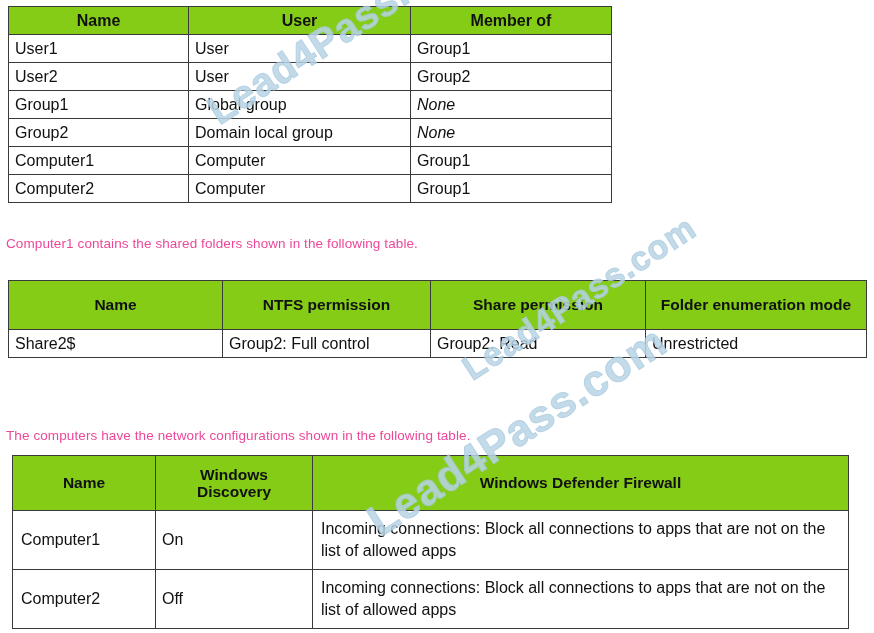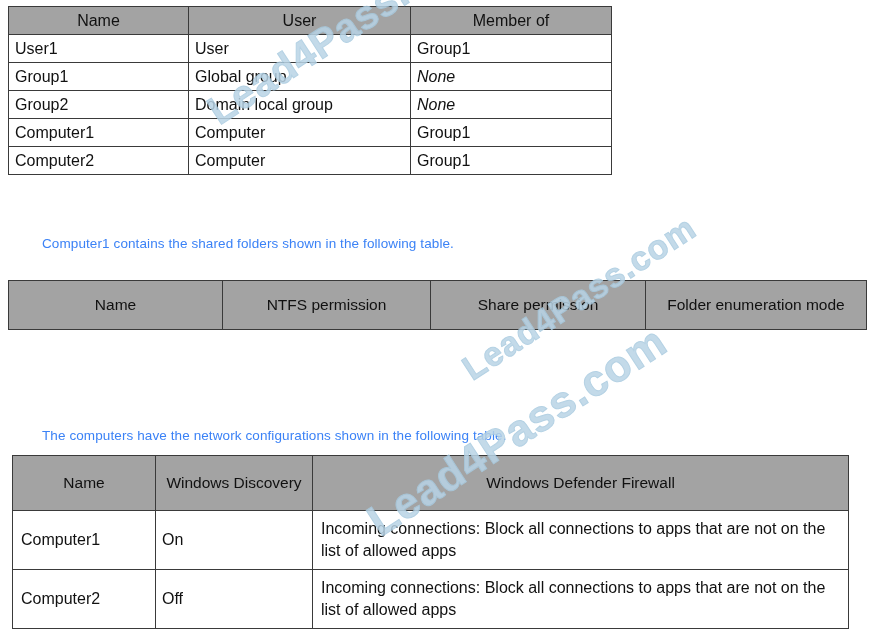--- a/index.html
+++ b/index.html
@@ -66,22 +66,22 @@
   }
   table.doc-table td,
   table.doc-table th {
     border: 1px solid #3a3a3a;
     padding: 0 6px;
     font-size: 16px;
     vertical-align: middle;
     background: transparent;
   }
   table.doc-table th {
-    background: #a3a3a3;
-    font-weight: normal;
+    background: #84cc16;
+    font-weight: bold;
     text-align: center;
     line-height: 1.12;
   }
   table.doc-table td {
     text-align: left;
     font-weight: normal;
   }
   .italic-cell {
     font-style: italic;
     margin-top: 33px;
@@ -97,24 +97,23 @@
   #table-identities td { height: 27px; }
   #table-identities col.c1 { width: 180px; }
   #table-identities col.c2 { width: 222px; }
   #table-identities col.c3 { width: 201px; }
 
   
   .para {
     position: absolute;
     font-size: 13.5px;
     font-family: "Liberation Sans", sans-serif;
-    color: #3b82f6;
+    color: #ec4899;
     letter-spacing: 0.1px;
     white-space: nowrap;
-    margin-left: 36px;
   }
   #para-shared-folders { left: 6px; top: 236px; }
   #para-network-config { left: 6px; top: 428px; }
 
   
   #table-shares {
     left: 8px;
     top: 280px;
     width: 858px;
   }
@@ -162,20 +161,25 @@
         <th>Member of</th>
       </tr>
     </thead>
     <tbody>
       <tr>
         <td>User1</td>
         <td>User</td>
         <td>Group1</td>
       </tr>
       <tr>
+        <td>User2</td>
+        <td>User</td>
+        <td>Group2</td>
+      </tr>
+      <tr>
         <td>Group1</td>
         <td>Global group</td>
         <td class="italic-cell">None</td>
       </tr>
       <tr>
         <td>Group2</td>
         <td>Domain local group</td>
         <td class="italic-cell">None</td>
       </tr>
       <tr>
@@ -202,20 +206,26 @@
     </colgroup>
     <thead>
       <tr>
         <th>Name</th>
         <th>NTFS permission</th>
         <th>Share permission</th>
         <th>Folder enumeration mode</th>
       </tr>
     </thead>
     <tbody>
+      <tr>
+        <td>Share2$</td>
+        <td>Group2: Full control</td>
+        <td>Group2: Read</td>
+        <td>Unrestricted</td>
+      </tr>
     </tbody>
   </table>
 
   <div class="para" id="para-network-config">The computers have the network configurations shown in the following table.</div>
 
   <table class="doc-table" id="table-network">
     <colgroup>
       <col class="c1">
         <col class="c2">
         <col class="c3">

